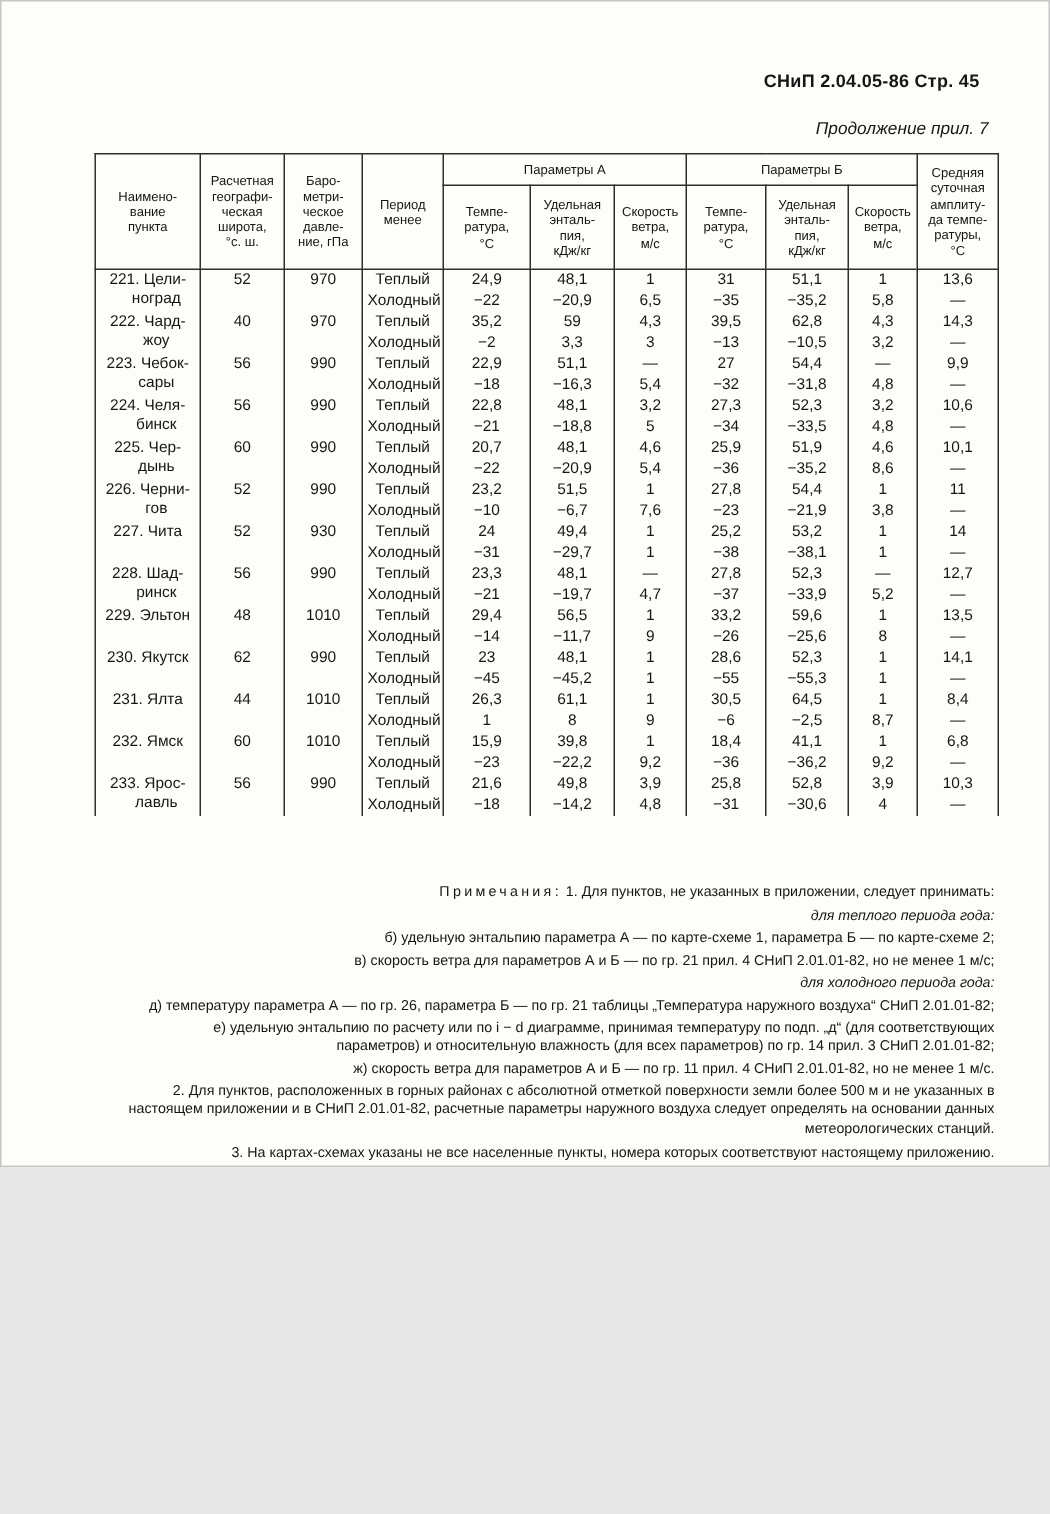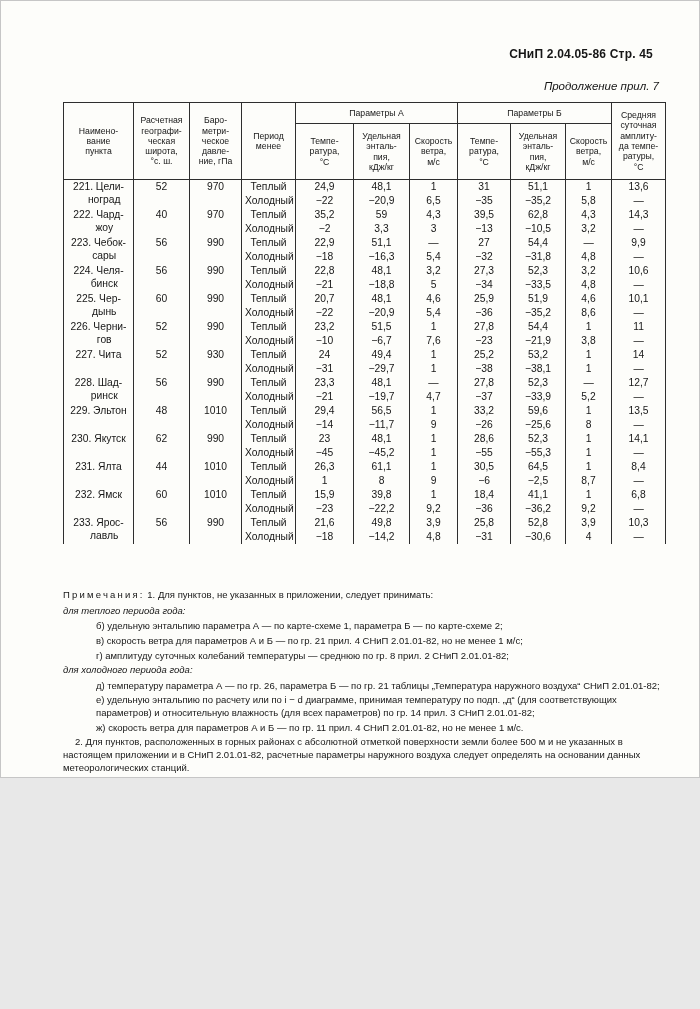--- a/index.html
+++ b/index.html
@@ -40,21 +40,21 @@
     border-left: 1px solid #2e2e2e; border-right: 1px solid #2e2e2e;
     border-top: none; border-bottom: none;
     font-size: 10.3px; line-height: 13px; height: 14px;
     padding: 0 3px; text-align: center; vertical-align: top;
   }
   .name-cell { text-align: left; white-space: pre-wrap; padding-left: 4px; margin-left: 12px; }
   .period-cell { text-align: left; padding-left: 4px; margin-left: 16px; }
   .top-cell { vertical-align: top; }
   .notes {
     position: absolute; top: 588px; left: 62px; width: 600px;
-    font-size: 9.5px; line-height: 1.33;
+    font-size: 9.5px; line-height: 1.33; text-align: right;
   }
   .notes p { margin: 0 0 3px 0; }
   .spaced { letter-spacing: 2.2px; }
   .lead { margin-left: 33px; font-style: italic; margin-top: 4px; margin-bottom: 2px; }
   .note-lettered { margin-left: 33px; margin-bottom: 2px; }
   .note-num { text-indent: 12px; margin-top: 4px; }
   .scan-mark {
     position: absolute; left: 96px; top: 987px;
     width: 14px; height: 5px; background: #23231f;
     border-radius: 2px; transform: rotate(-12deg);
@@ -444,21 +444,20 @@
 
   <div class="notes">
     <p>
       <span class="spaced">Примечания:</span>
       <span>1. Для пунктов, не указанных в приложении, следует принимать:</span>
     </p>
     <p class="lead">для теплого периода года:</p>
     <div>
         <div class="note-lettered">б) удельную энтальпию параметра А — по карте-схеме 1, параметра Б — по карте-схеме 2;</div>
         <div class="note-lettered">в) скорость ветра для параметров А и Б — по гр. 21 прил. 4 СНиП 2.01.01-82, но не менее 1 м/с;</div>
-        <div class="note-lettered">г) амплитуду суточных колебаний температуры — среднюю по гр. 8 прил. 2 СНиП 2.01.01-82;</div>
       </div>
     <p class="lead">для холодного периода года:</p>
     <div>
         <div class="note-lettered">д) температуру параметра А — по гр. 26, параметра Б — по гр. 21 таблицы „Температура наружного воздуха“ СНиП 2.01.01-82;</div>
         <div class="note-lettered">е) удельную энтальпию по расчету или по i − d диаграмме, принимая температуру по подп. „д“ (для соответствующих параметров) и относительную влажность (для всех параметров) по гр. 14 прил. 3 СНиП 2.01.01-82;</div>
         <div class="note-lettered">ж) скорость ветра для параметров А и Б — по гр. 11 прил. 4 СНиП 2.01.01-82, но не менее 1 м/с.</div>
       </div>
     <p class="note-num">2. Для пунктов, расположенных в горных районах с абсолютной отметкой поверхности земли более 500 м и не указанных в настоящем приложении и в СНиП 2.01.01-82, расчетные параметры наружного воздуха следует определять на основании данных метеорологических станций.</p>
     <p class="note-num">3. На картах-схемах указаны не все населенные пункты, номера которых соответствуют настоящему приложению.</p>
   </div>

